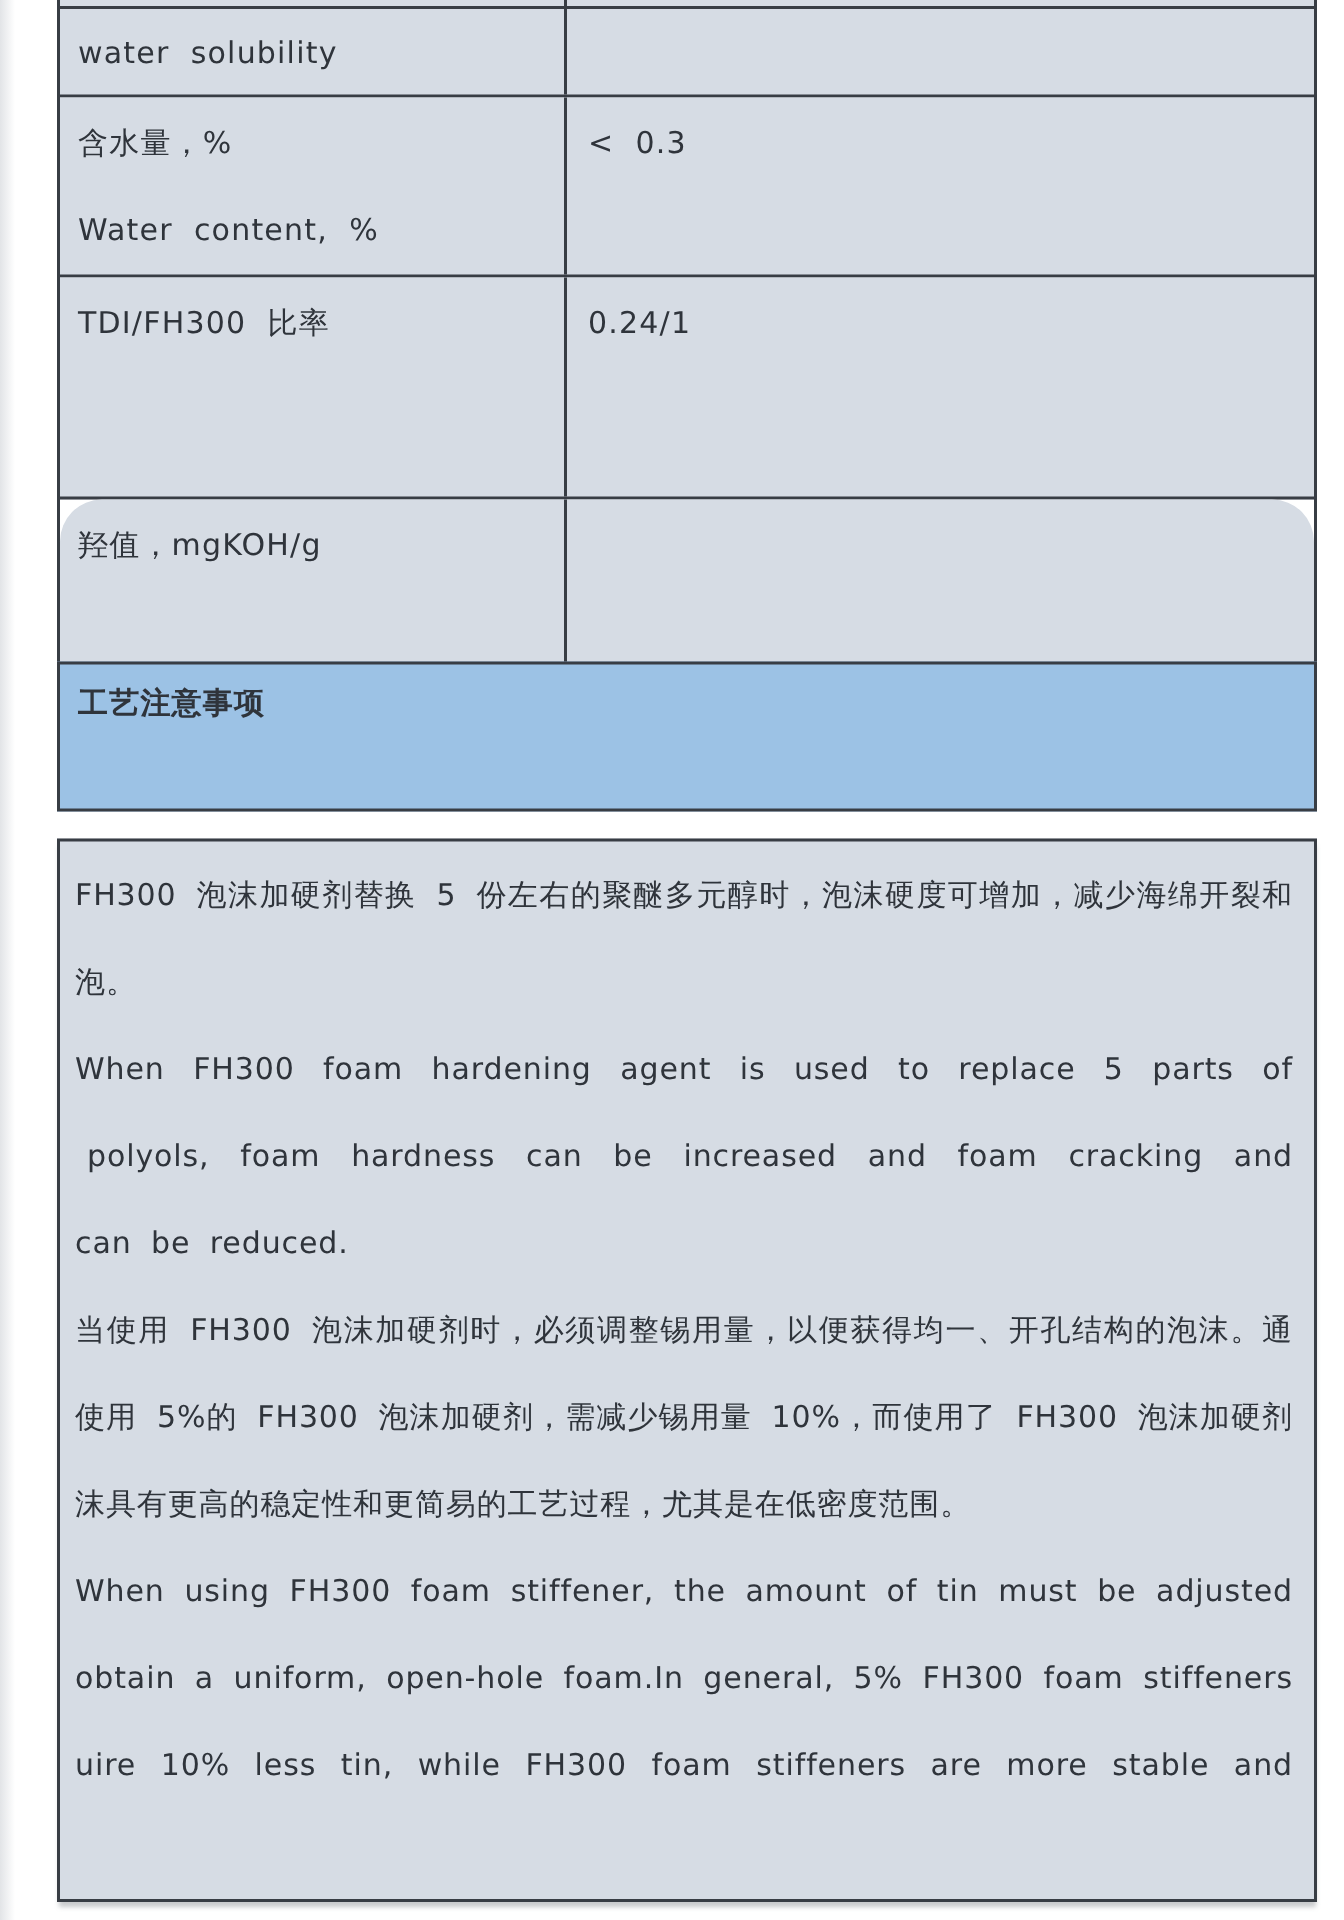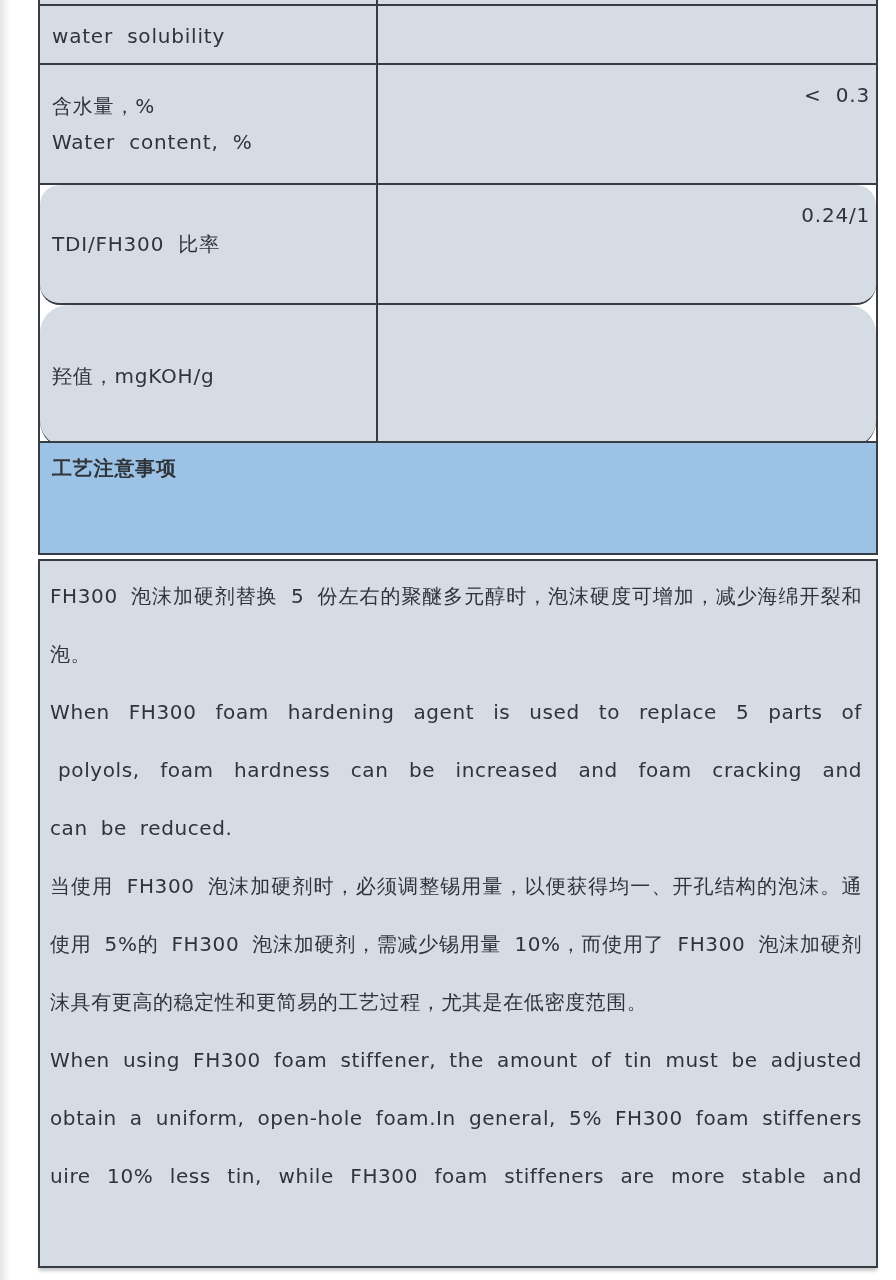--- a/index.html
+++ b/index.html
@@ -27,45 +27,44 @@
     position:absolute;left:38px;top:0;width:840px;
     border-left:2px solid var(--border);
     border-right:2px solid var(--border);
   }
   .t-row{
     display:flex;
     background:var(--cell-bg);
     border-bottom:2px solid var(--border);
   }
   .row-strip{height:6px;}
-  .row-1{height:59px;flex-direction:column;}
+  .row-1{height:59px;}
   .row-2{height:120px;}
-  .row-3{height:120px;border-radius:20px;}
+  .row-3{height:148px;}
   .row-4{height:144px;border-radius:28px;}
   .cell-label{
     width:338px;
     border-right:2px solid var(--border);
     padding:12px 6px 12px 12px;
-    display:flex;flex-direction:column;justify-content:center;
+    display:flex;flex-direction:column;justify-content:space-between;
   }
   .row-strip .cell-label{padding:0;}
   .row-1 .cell-label{justify-content:center;}
   .cell-value{
     flex:1;
     padding:12px 6px 0 14px;
-    text-align:right;
   }
   .t-line{
     font-size:20px;line-height:36px;
     letter-spacing:0.8px;word-spacing:7px;
     white-space:nowrap;
   }
   
   .section-band{
-    position:absolute;left:38px;top:441px;width:840px;height:114px;
+    position:absolute;left:38px;top:441px;width:840px;height:100px;
     background:var(--band-bg);
     border:2px solid var(--border);
     display:flex;justify-content:space-between;
     padding:8px 6px 8px 12px;
   }
   .band-line{
     font-size:20px;line-height:34px;font-weight:bold;
     letter-spacing:0.8px;word-spacing:7px;
     white-space:nowrap;
   }

